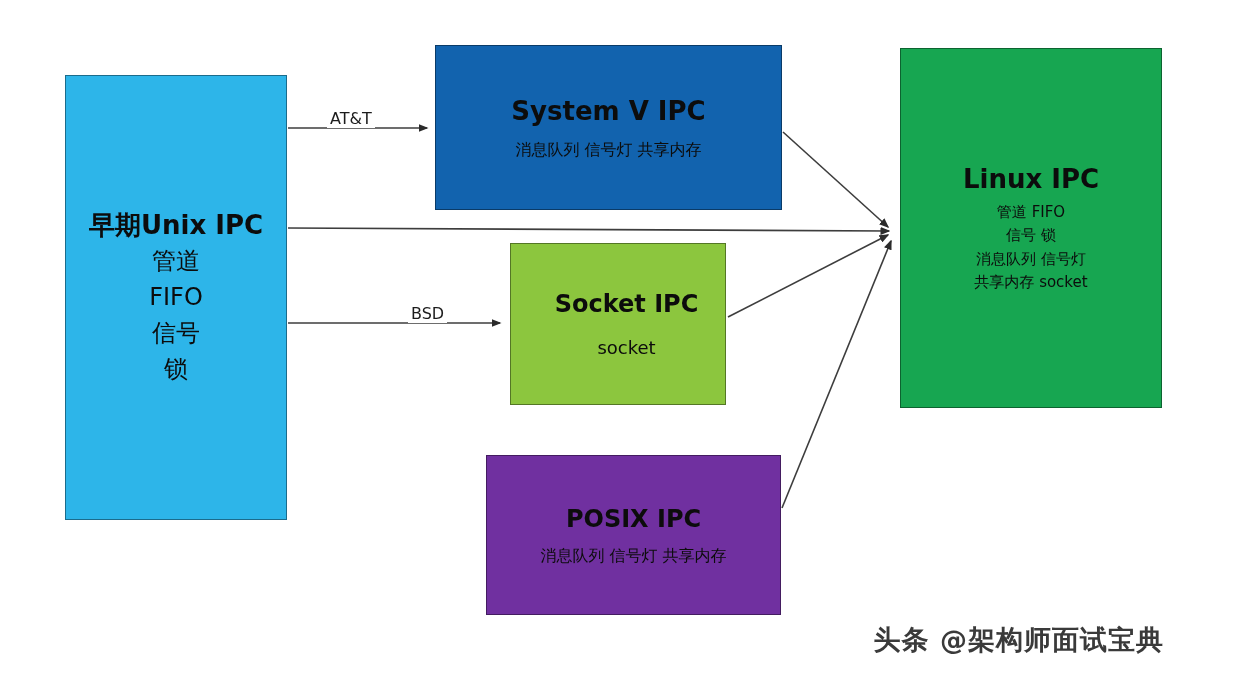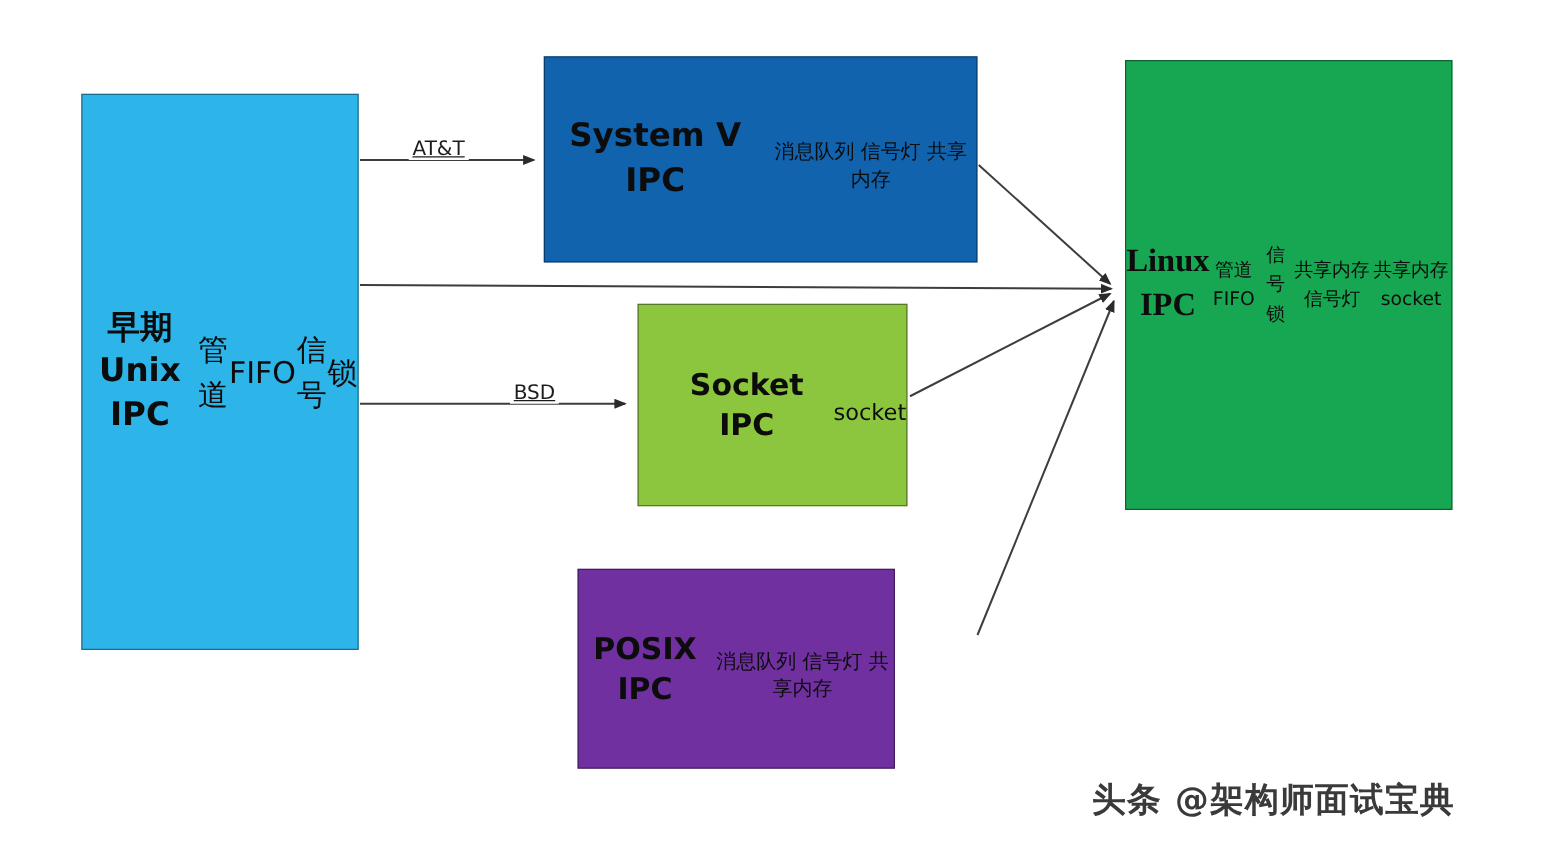--- a/index.html
+++ b/index.html
@@ -23,31 +23,31 @@
     pointer-events: none;
   }
   .arrow-layer line {
     stroke: #3d3d3d;
     stroke-width: 1.6;
   }
   .node {
     position: absolute;
     border: 1px solid rgba(0,0,0,0.40);
     display: flex;
-    flex-direction: row;
+    flex-direction: column;
     justify-content: center;
     align-items: center;
     text-align: center;
     color: #0c0c0c;
     box-sizing: border-box;
   }
   .node-early   { left: 65px;  top: 75px;  width: 222px; height: 445px; }
   .node-systemv { left: 435px; top: 45px;  width: 347px; height: 165px; }
   .node-socket  { left: 510px; top: 243px; width: 216px; height: 162px; }
-  .node-posix   { left: 462px; top: 455px; width: 254px; height: 160px; }
+  .node-posix   { left: 486px; top: 455px; width: 295px; height: 160px; }
   .node-linux   { left: 900px; top: 48px;  width: 262px; height: 360px; }
 
   .node-title {
     font-weight: bold;
     font-size: 26px;
     line-height: 1.35;
   }
   .node-socket .node-title,
   .node-posix .node-title { font-size: 24px; }
 
@@ -55,30 +55,29 @@
     font-size: 24px;
     line-height: 1.5;
   }
   .node-sub {
     font-size: 16px;
     line-height: 1.4;
     margin-top: 10px;
   }
   .node-socket .node-sub { font-size: 18px; margin-top: 14px; }
   .node-linux .node-line { font-size: 15px; line-height: 1.55; }
-  .node-linux .node-title { margin-bottom: 4px; font-family: Liberation Serif, serif; }
+  .node-linux .node-title { margin-bottom: 4px; }
 
   .edge-label {
     position: absolute;
     font-size: 16px;
     line-height: 18px;
     color: #1c1c1c;
     background: #ffffff;
     padding: 0 3px;
-    text-decoration: underline;
   }
   .edge-label-att { left: 327px; top: 110px; }
   .edge-label-bsd { left: 364px; top: 305px; margin-left: 44px; }
 
   .watermark {
     position: absolute;
     right: 72px;
     top: 622px;
     font-size: 27px;
     font-weight: bold;
@@ -125,21 +124,21 @@
 
   <div class="node node-posix" style="background-color: rgb(112, 48, 160);">
     <div class="node-title">POSIX IPC</div>
     <div class="node-sub">消息队列 信号灯 共享内存</div>
   </div>
 
   <div class="node node-linux" style="background-color: rgb(23, 166, 81);">
     <div class="node-title">Linux IPC</div>
     <div class="node-line">管道 FIFO</div>
     <div class="node-line">信号 锁</div>
-    <div class="node-line">共享内存 信号灯</div>
+    <div class="node-line">消息队列 信号灯</div>
     <div class="node-line">共享内存 socket</div>
   </div>
 
   <span class="edge-label edge-label-att">AT&amp;T</span>
   <span class="edge-label edge-label-bsd">BSD</span>
 
   <div class="watermark">头条 @架构师面试宝典</div>
 
 </div>
 

